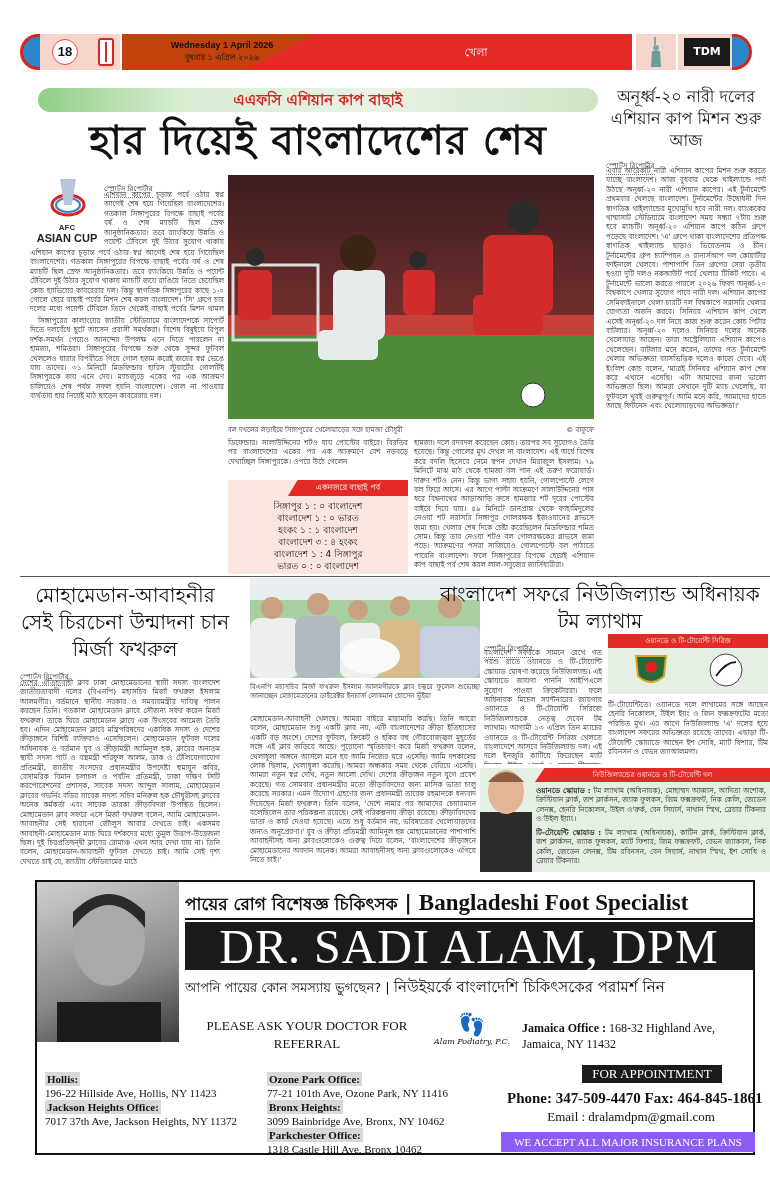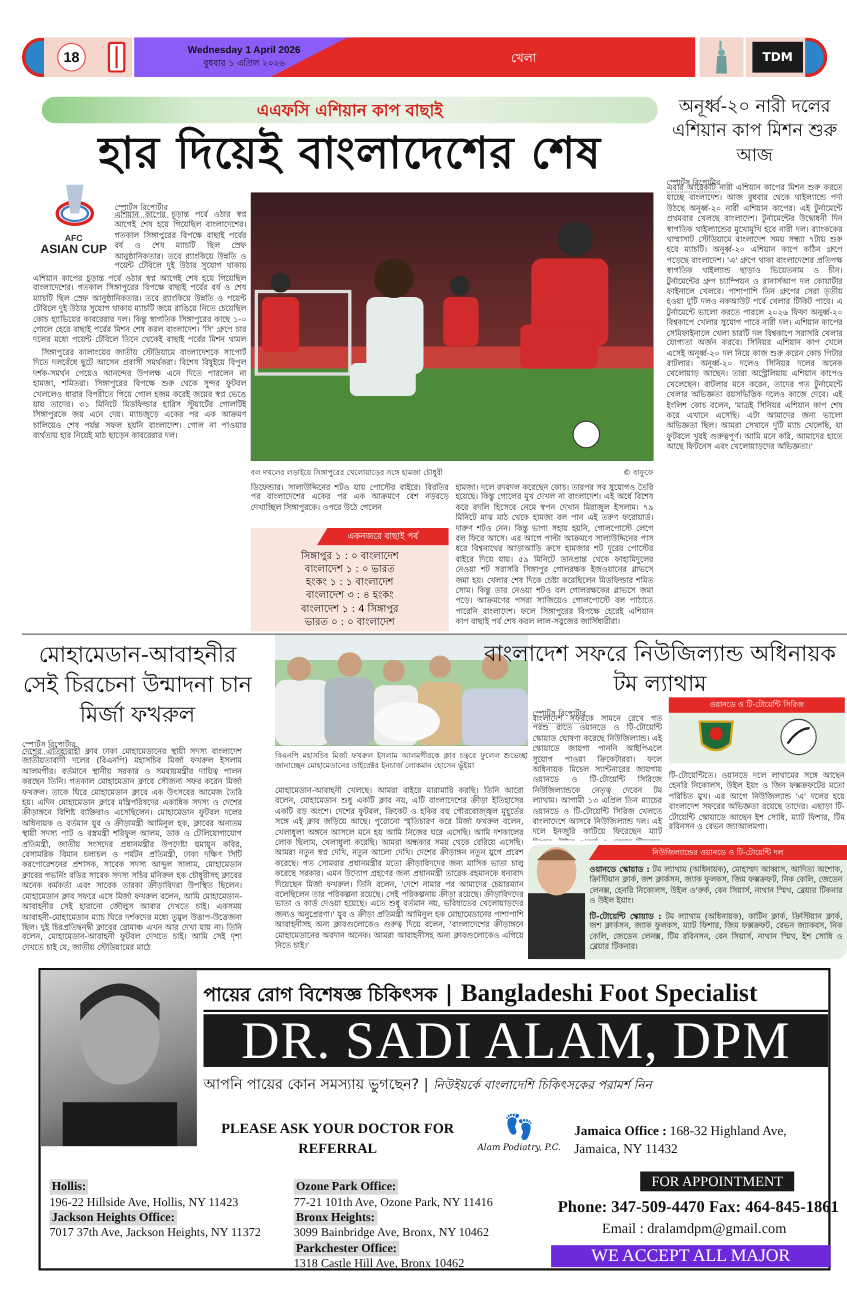--- a/index.html
+++ b/index.html
@@ -7,21 +7,21 @@
   .abs { position: absolute; }
 
   
   .hdr { left: 26px; top: 34px; width: 720px; height: 36px; }
   .hdr .capL { left: -6px; top: 0; width: 20px; height: 36px; border-radius: 18px 0 0 18px; background: #2a86c8; border: 3px solid #d9241f; border-right: none; }
   .hdr .capR { right: -6px; top: 0; width: 20px; height: 36px; border-radius: 0 18px 18px 0; background: #2a86c8; border: 3px solid #d9241f; border-left: none; }
   .hdr .pg { left: 14px; top: 0; width: 80px; height: 36px; background: #f4d6cc; }
   .hdr .pgnum { left: 26px; top: 5px; width: 26px; height: 26px; border-radius: 50%; background: #fff; border: 1px solid #ef4444; font-family: "Liberation Sans", sans-serif; font-weight: bold; font-size: 13px; text-align: center; line-height: 24px; }
   .hdr .logoA { left: 72px; top: 4px; width: 16px; height: 28px; border: 2px solid #d9241f; border-radius: 3px; background: #fff; }
   .hdr .logoA::after { content:""; position:absolute; left:5px; top:2px; width:2px; height:20px; background:#d9241f; }
-  .hdr .date { left: 96px; top: 0; width: 200px; height: 36px; background: #8b5cf6; }
+  .hdr .date { left: 96px; top: 0; width: 200px; height: 36px; background: #c2410c; }
   .hdr .date .l1 { font-family: "Liberation Sans", sans-serif; font-weight: bold; font-size: 9px; text-align: center; margin-top: 6px; }
   .hdr .date .l2 { font-family: "DejaVu Sans", sans-serif; font-size: 8px; text-align: center; margin-top: 1px; }
   .hdr .red { left: 220px; top: 0; width: 386px; height: 36px; background: #e42a26; clip-path: polygon(18% 0, 100% 0, 100% 100%, 0 100%, 0 100%); }
   .hdr .redfill { left: 296px; top: 0; width: 310px; height: 36px; background: #e42a26; }
   .hdr .sect { left: 400px; top: 10px; width: 100px; color: #fff; font-family: "DejaVu Sans", sans-serif; font-size: 11px; text-align: center; }
   .hdr .lib { left: 610px; top: 0; width: 40px; height: 36px; background: #f4d6cc; }
   .hdr .libicon { left: 622px; top: 3px; width: 16px; height: 30px; }
   .hdr .brand { left: 652px; top: 0; width: 56px; height: 36px; background: #f4d6cc; }
   .hdr .brandbox { left: 658px; top: 4px; width: 46px; height: 28px; background: #1a1a1a; color: #fff; font-family: "DejaVu Sans", sans-serif; font-weight: bold; font-size: 11px; text-align: center; line-height: 28px; }
 
@@ -29,61 +29,61 @@
   .kicker { left: 38px; top: 88px; width: 560px; height: 24px; border-radius: 12px; background: linear-gradient(90deg, #8fcf86 0%, #d7ecd1 25%, #eaf3e6 60%, #cde5c5 100%); text-align: center; }
   .kicker span { color: #d62420; font-family: "DejaVu Sans", sans-serif; font-weight: bold; font-size: 15px; line-height: 24px; }
 
   .headline { left: 38px; top: 115px; width: 560px; font-family: "DejaVu Sans", sans-serif; font-weight: bold; font-size: 40px; text-align: center; letter-spacing: 1px; line-height: 50px; }
 
   .side-head { left: 606px; top: 86px; width: 160px; font-family: "DejaVu Sans", sans-serif; font-size: 16px; text-align: center; line-height: 22px; }
 
   .byline { font-family: "DejaVu Sans", sans-serif; font-weight: normal; font-size: 7px; border-bottom: 1px dotted #777; padding-bottom: 2px; display: inline-block; }
   .body { font-family: "DejaVu Sans", sans-serif; font-size: 7.2px; line-height: 9.4px; text-align: justify; color: #222; }
 
-  .afc { left: 30px; top: 164px; width: 74px; height: 80px; }
+  .afc { left: 30px; top: 175px; width: 74px; height: 80px; }
   .afc .cup { position:absolute; left: 20px; top: 0; width: 36px; height: 44px; }
   .afc .t1 { position:absolute; left: 0; top: 48px; width: 74px; text-align: center; font-family: "Liberation Sans", sans-serif; font-weight: bold; font-size: 8px; color: #333; }
   .afc .t2 { position:absolute; left: 0; top: 57px; width: 74px; text-align: center; font-family: "Liberation Sans", sans-serif; font-weight: bold; font-size: 11px; color: #222; }
 
   .photo-main { left: 228px; top: 175px; width: 366px; height: 244px; overflow: hidden; background: #3a1a1a; }
   .caption { font-family: "DejaVu Sans", sans-serif; font-size: 6.8px; color: #222; }
 
   .scorebox { left: 228px; top: 480px; width: 180px; height: 94px; background: #fbe6df; }
   .scorebox .band { position:absolute; left: 60px; top: 0; width: 120px; height: 16px; background: #e42a26; color: #fff; font-family: "DejaVu Sans", sans-serif; font-size: 8px; text-align: center; line-height: 16px; clip-path: polygon(8% 0,100% 0,100% 100%,0 100%); }
   .scorebox ul { position:absolute; top: 20px; left: 0; width: 180px; list-style: none; text-align: center; font-family: "DejaVu Sans", sans-serif; font-size: 9px; line-height: 12px; }
 
   .rule { background: #555; height: 1px; }
 
   
   .mh1 { left: 20px; top: 582px; width: 210px; font-family: "DejaVu Sans", sans-serif; font-size: 20px; line-height: 27px; text-align: center; }
   .photo2 { left: 250px; top: 578px; width: 230px; height: 100px; overflow: hidden; background: #6a9c5a; }
   .nzh { left: 430px; top: 581px; width: 340px; font-family: "DejaVu Sans", sans-serif; font-size: 20px; line-height: 27px; text-align: center; }
 
   .nzbox { left: 608px; top: 634px; width: 160px; height: 60px; background: #e6efe3; }
   .nzbox .band { position:absolute; left: 0; top: 0; width: 160px; height: 14px; background: #e42a26; color:#fff; font-family: "DejaVu Sans", sans-serif; font-size: 7px; text-align:center; line-height: 14px; }
-  .squad { left: 480px; top: 768px; width: 290px; height: 104px; background: #e6efe3; border-radius: 10px; }
+  .squad { left: 480px; top: 768px; width: 290px; height: 104px; background: #e6efe3; }
   .squad .band { position:absolute; left: 55px; top: 0; width: 235px; height: 14px; background: #e42a26; color:#fff; font-family: "DejaVu Sans", sans-serif; font-size: 7px; text-align:center; line-height: 14px; clip-path: polygon(4% 0,100% 0,100% 100%,0 100%); }
 
   
   .ad { left: 35px; top: 880px; width: 720px; height: 275px; border: 2px solid #111; background: #fff; }
   .ad .face { position:absolute; left: 0; top: 0; width: 142px; height: 160px; background: linear-gradient(160deg,#cfcfcf,#8a8a8a 60%,#3a3a3a); }
   .ad .l1 { position:absolute; left: 148px; top: 4px; width: 568px; height: 34px; border-bottom: 2px solid #111; font-size: 20px; font-weight: bold; line-height: 34px; white-space: nowrap; }
   .ad .l1 .bn { font-family: "DejaVu Sans", sans-serif; font-size: 17px; }
   .ad .l1 .en { font-family: "Liberation Serif", serif; font-size: 23px; }
   .ad .dr { position:absolute; left: 148px; top: 40px; width: 568px; height: 48px; background: #1b1b1b; color: #fff; font-family: "Liberation Serif", serif; font-size: 48px; font-weight: normal; text-align: center; line-height: 50px; letter-spacing: 1px; }
   .ad .l3 { position:absolute; left: 148px; top: 91px; width: 568px; height: 28px; font-family: "DejaVu Sans", sans-serif; font-size: 13px; line-height: 28px; white-space: nowrap; }
-  .ad .refer { position:absolute; left: 150px; top: 135px; width: 240px; font-family: "Liberation Serif", serif; font-weight: bold; font-size: 13px; text-align: center; line-height: 18px; }
+  .ad .refer { position:absolute; left: 150px; top: 135px; width: 240px; font-family: "Liberation Serif", serif; font-weight: normal; font-size: 13px; text-align: center; line-height: 18px; }
   .ad .logo { position:absolute; left: 395px; top: 130px; width: 80px; height: 60px; text-align: center; }
   .ad .logo .foot { font-size: 22px; }
   .ad .logo .pod { font-family: "DejaVu Serif", serif; font-style: italic; font-size: 8px; }
   .ad .jam { position:absolute; left: 485px; top: 138px; width: 230px; font-family: "Liberation Serif", serif; font-size: 12px; line-height: 16px; }
   .ad .appt { position:absolute; left: 545px; top: 183px; width: 140px; height: 18px; background: #1b1b1b; color: #fff; font-family: "Liberation Serif", serif; font-size: 13px; text-align: center; line-height: 18px; }
   .ad .phone { position:absolute; left: 470px; top: 208px; width: 248px; font-family: "Liberation Serif", serif; font-weight: bold; font-size: 15px; text-align: center; white-space: nowrap; }
   .ad .email { position:absolute; left: 470px; top: 227px; width: 248px; font-family: "Liberation Serif", serif; font-size: 13px; text-align: center; }
-  .ad .ins { position:absolute; left: 464px; top: 250px; width: 254px; height: 20px; background: #6d28d9; color: #fff; font-family: "Liberation Serif", serif; font-size: 16px; text-align: center; line-height: 20px; }
+  .ad .ins { position:absolute; left: 464px; top: 250px; width: 254px; height: 20px; background: #8b5cf6; color: #fff; font-family: "Liberation Serif", serif; font-size: 11px; text-align: center; line-height: 20px; }
   .ad .offices { position:absolute; left: 8px; top: 190px; width: 450px; font-family: "Liberation Serif", serif; font-size: 11px; line-height: 14px; }
   .ad .offices .col { position: absolute; top: 0; }
   .ad .offices .lbl { background: #d8d8d8; font-weight: bold; padding: 0 2px; display: inline-block; }
 </style>
 </head>
 <body>
 
 <div class="abs hdr">
   <div class="abs capL"></div>
   <div class="abs pg"></div>
@@ -266,21 +266,21 @@
   </div>
   <div class="l1">
     <span class="bn">পায়ের রোগ বিশেষজ্ঞ চিকিৎসক</span>
     <span style="font-size:20px;">|</span>
     <span class="en">Bangladeshi Foot Specialist</span>
   </div>
   <div class="dr">DR. SADI ALAM, DPM</div>
   <div class="l3">
     <span>আপনি পায়ের কোন সমস্যায় ভুগছেন?</span>
     <span>|</span>
-    <span style="font-size:11px;font-style:italic;">নিউইয়র্কে বাংলাদেশি চিকিৎসকের পরামর্শ নিন</span>
+    <span style="font-size:15px;">নিউইয়র্কে বাংলাদেশি চিকিৎসকের পরামর্শ নিন</span>
   </div>
   <div class="refer">PLEASE ASK YOUR DOCTOR FOR REFERRAL</div>
   <div class="logo">
     <div class="foot">👣</div>
     <div class="pod">Alam Podiatry, P.C.</div>
   </div>
   <div class="jam">
     <b>Jamaica Office :</b>
     <span>168-32 Highland Ave, Jamaica, NY 11432</span>
   </div>

